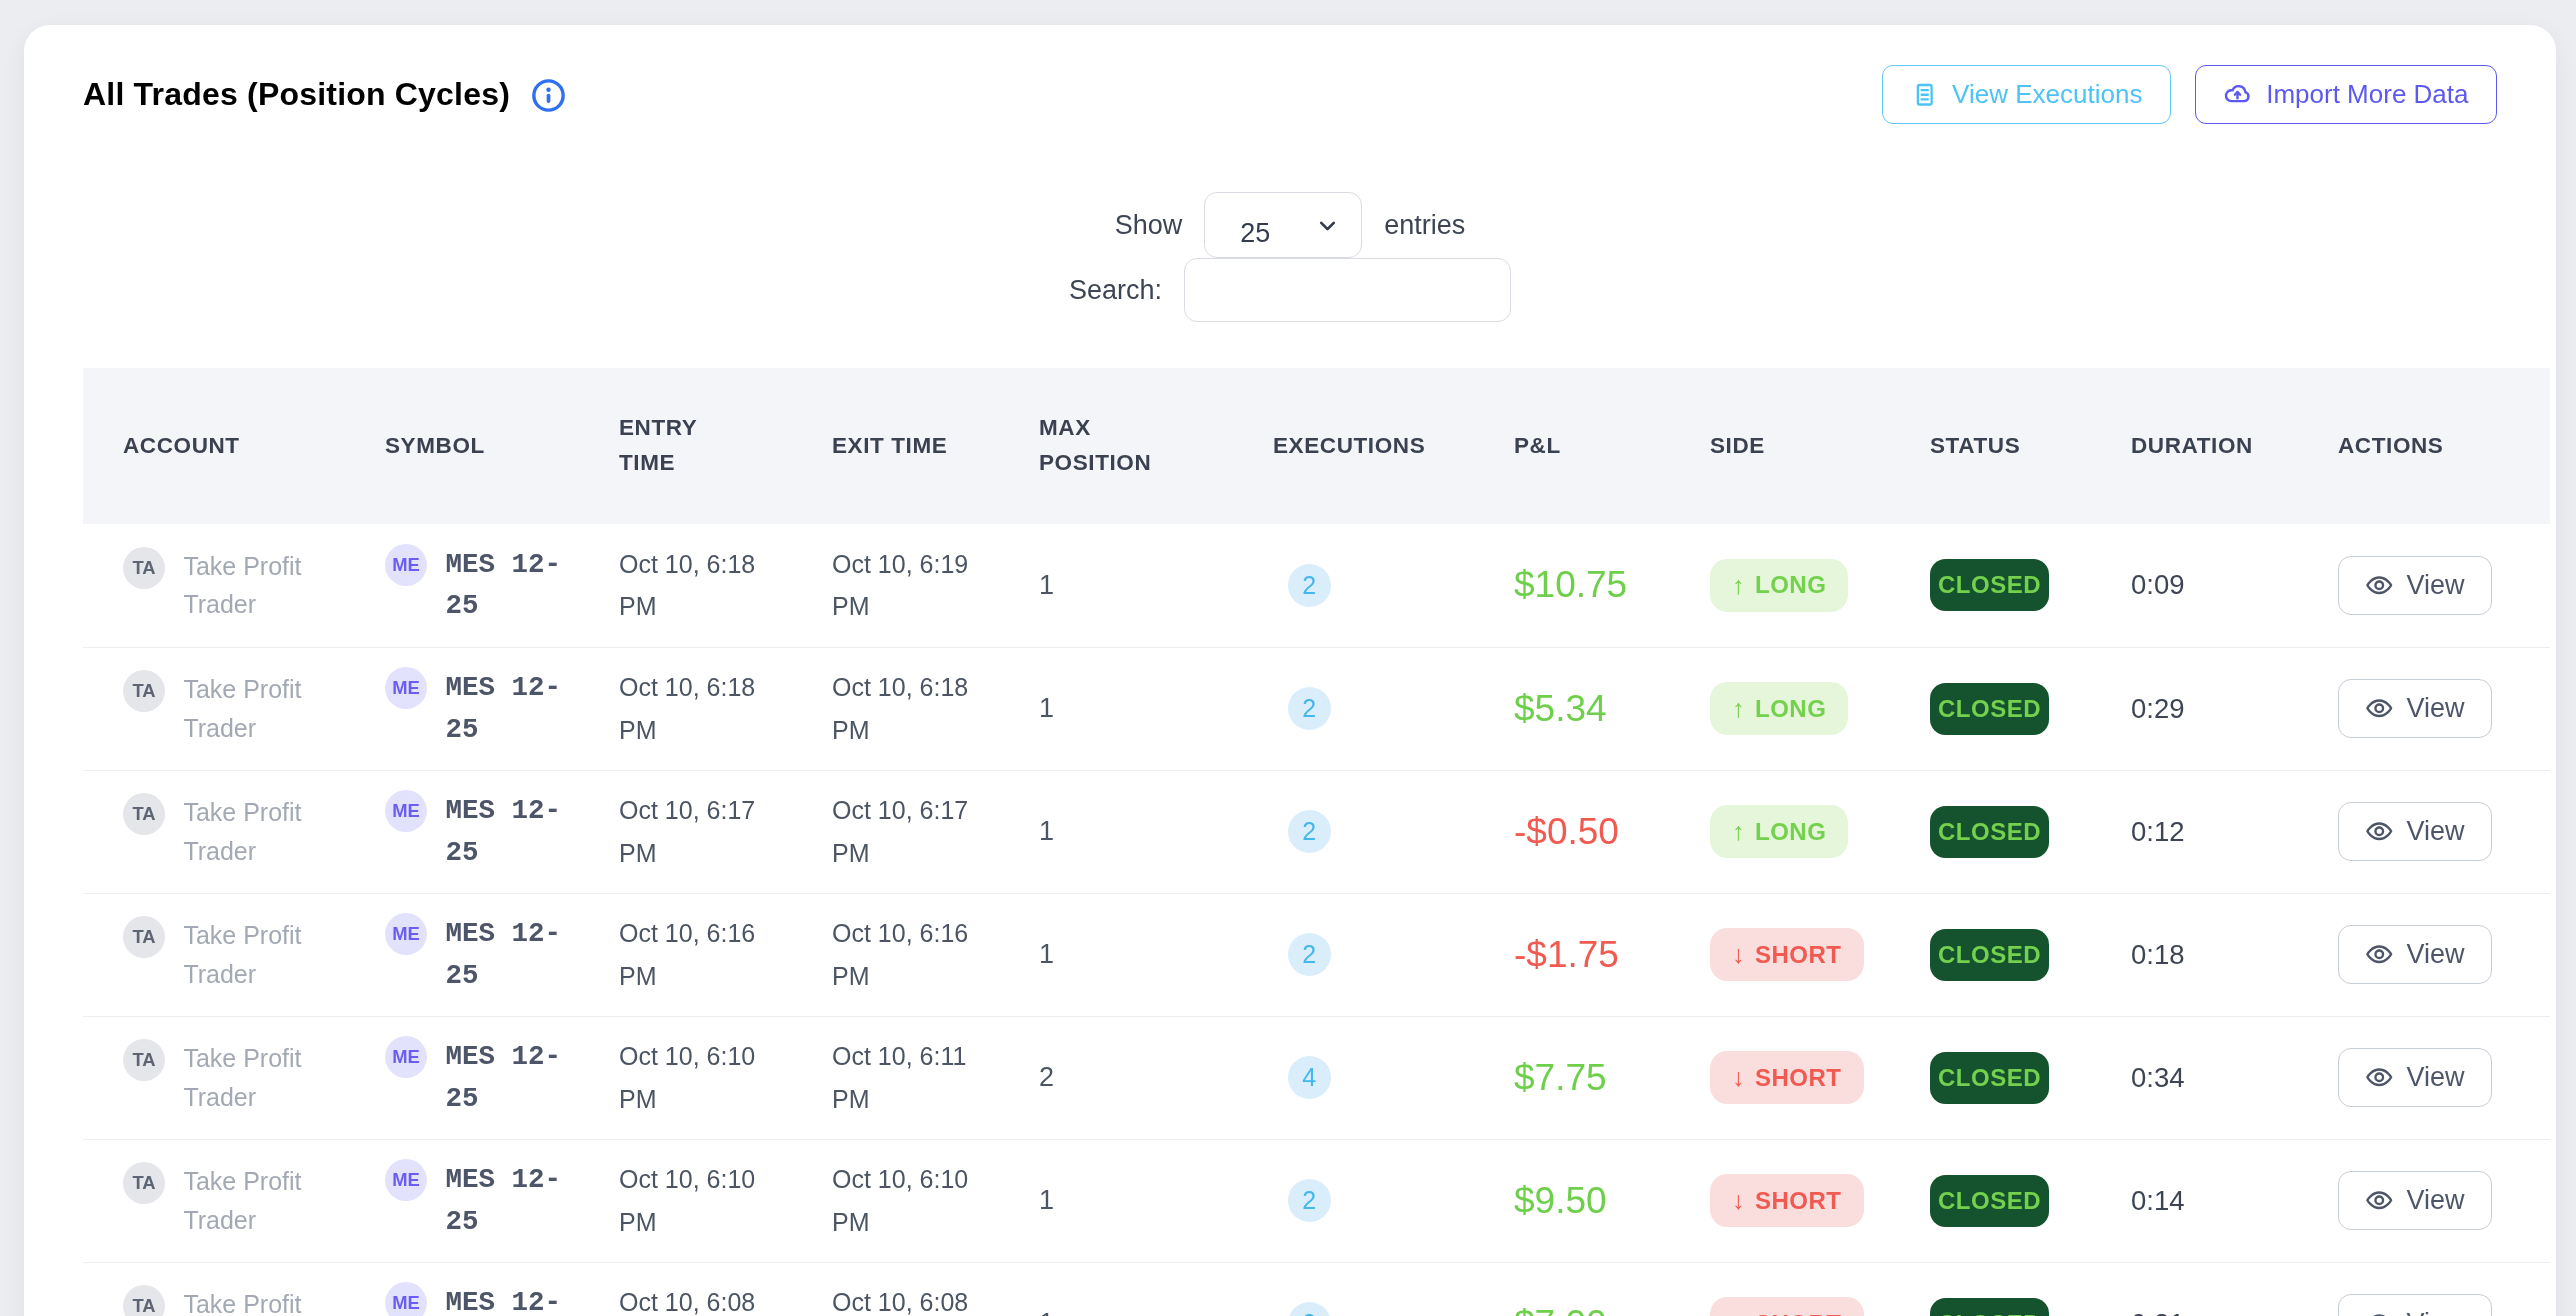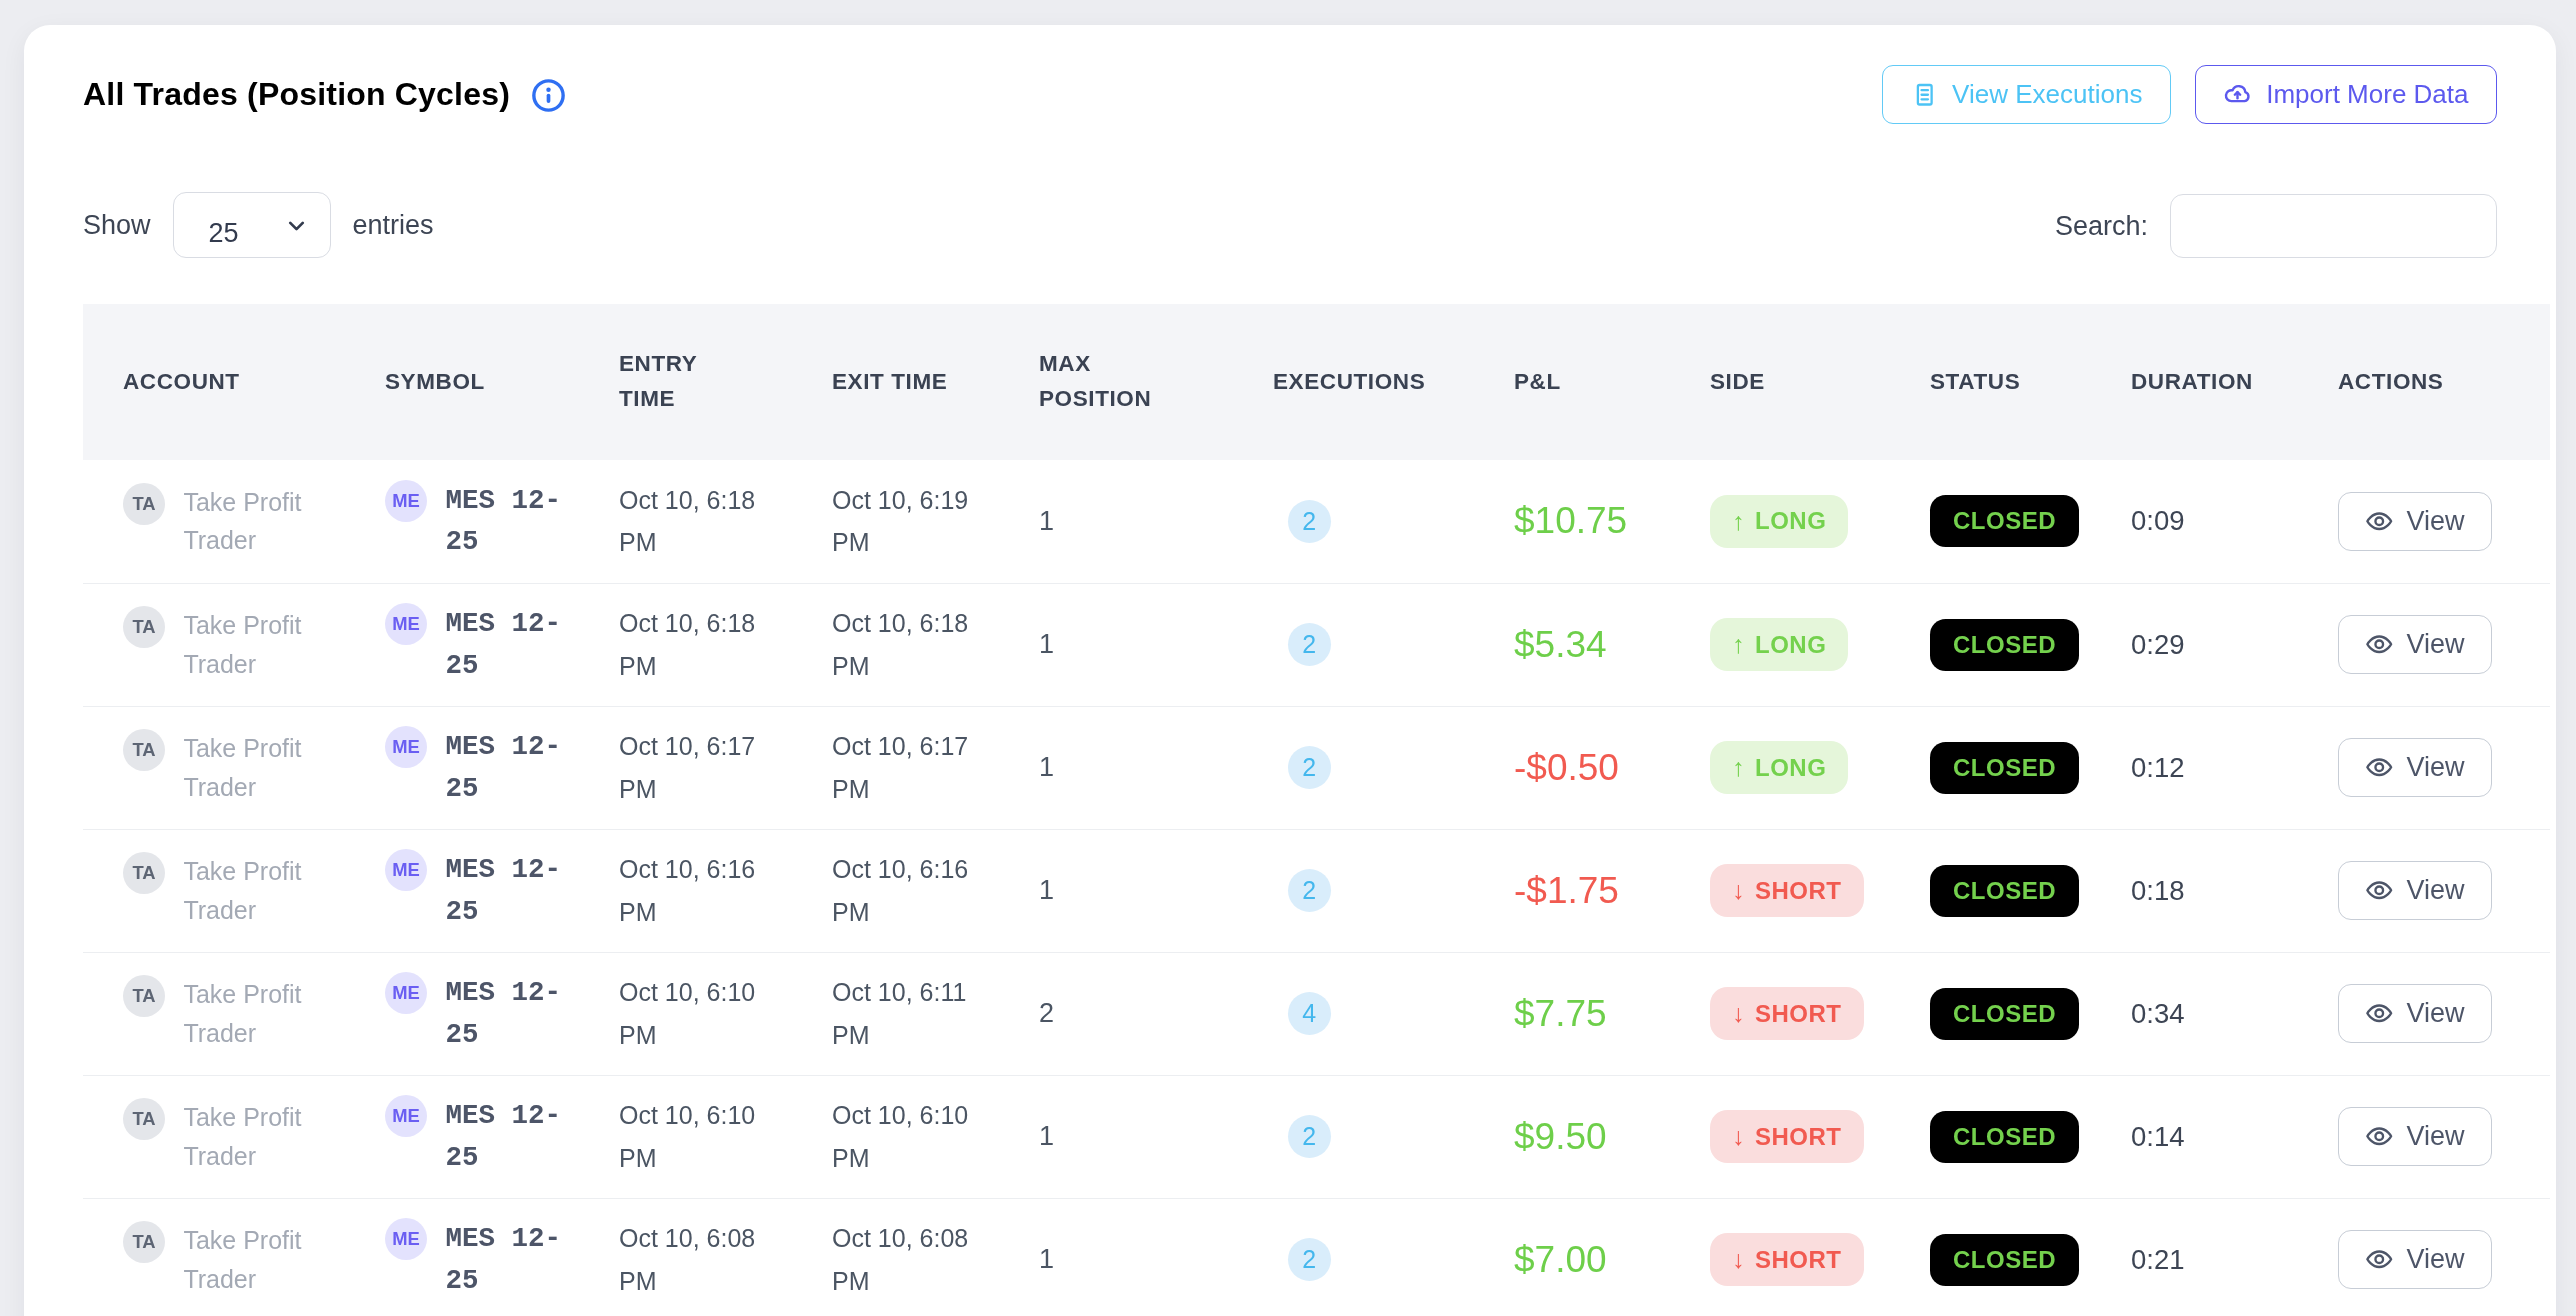--- a/index.html
+++ b/index.html
@@ -25,21 +25,21 @@
   .header-actions { display: flex; align-items: center; gap: 24px; }
   .btn {
     display: inline-flex; align-items: center; gap: 13.8px;
     height: 59px; padding: 0 27.5px; background: #fff;
     border-radius: 11px; border: 1.8px solid; cursor: pointer;
     font-size: 26px; font-weight: 500; font-family: inherit;
   }
   .btn-cyan  { color: #4cc3f5; border-color: #62caf6; }
   .btn-indigo{ color: #5c59ee; border-color: #5c59ee; }
   
-  .controls { display: flex; justify-content: space-between; align-items: flex-end; margin-top: 68px; }
+  .controls { display: flex; justify-content: space-between; align-items: center; margin-top: 68px; flex-direction: column; }
   .entries, .search { display: flex; align-items: center; gap: 22px; font-size: 27px; color: #3d4554; }
   .select-wrap { position: relative; display: inline-block; }
   .select-wrap select {
     appearance: none; -webkit-appearance: none;
     width: 158px; height: 66px; padding: 16px 59px 0 35px;
     border: 1.8px solid #d9dce3; border-radius: 13px;
     font-size: 27px; color: #333b4e; background: #fff; font-family: inherit;
   }
   .select-chevron { position: absolute; right: 22px; top: 21px; pointer-events: none; display: inline-flex; }
   .search input {
@@ -85,22 +85,22 @@
   .pnl.neg { color: #f15a50; }
   .side-badge {
     display: inline-flex; align-items: center; gap: 10px;
     padding: 12px 22px; border-radius: 17.4px;
     font-size: 24px; font-weight: 600; letter-spacing: 0.5px;
   }
   .side-badge .arrow { font-weight: 400; font-size: 25px; }
   .side-badge.long  { background: #e5f6da; color: #74d14d; }
   .side-badge.short { background: #fadddd; color: #f15a50; }
   .status-badge {
-    display: inline-block; padding: 12px 23px; border-radius: 15.6px;
-    background: #000000; color: #74d14d;
+    display: inline-block; padding: 12px 8px; border-radius: 15.6px;
+    background: #14532d; color: #74d14d;
     font-size: 24px; font-weight: 600; letter-spacing: 0.5px;
   }
   .dur { font-size: 27.5px; color: #3d4554; }
   .view-btn {
     display: inline-flex; align-items: center; gap: 13px;
     padding: 13px 26px; background: #fff;
     border: 1.8px solid #c7cdd6; border-radius: 13px;
     color: #4d5568; font-size: 27px; font-weight: 500; font-family: Liberation Sans, sans-serif; cursor: pointer;
   }
   svg { display: block; }

